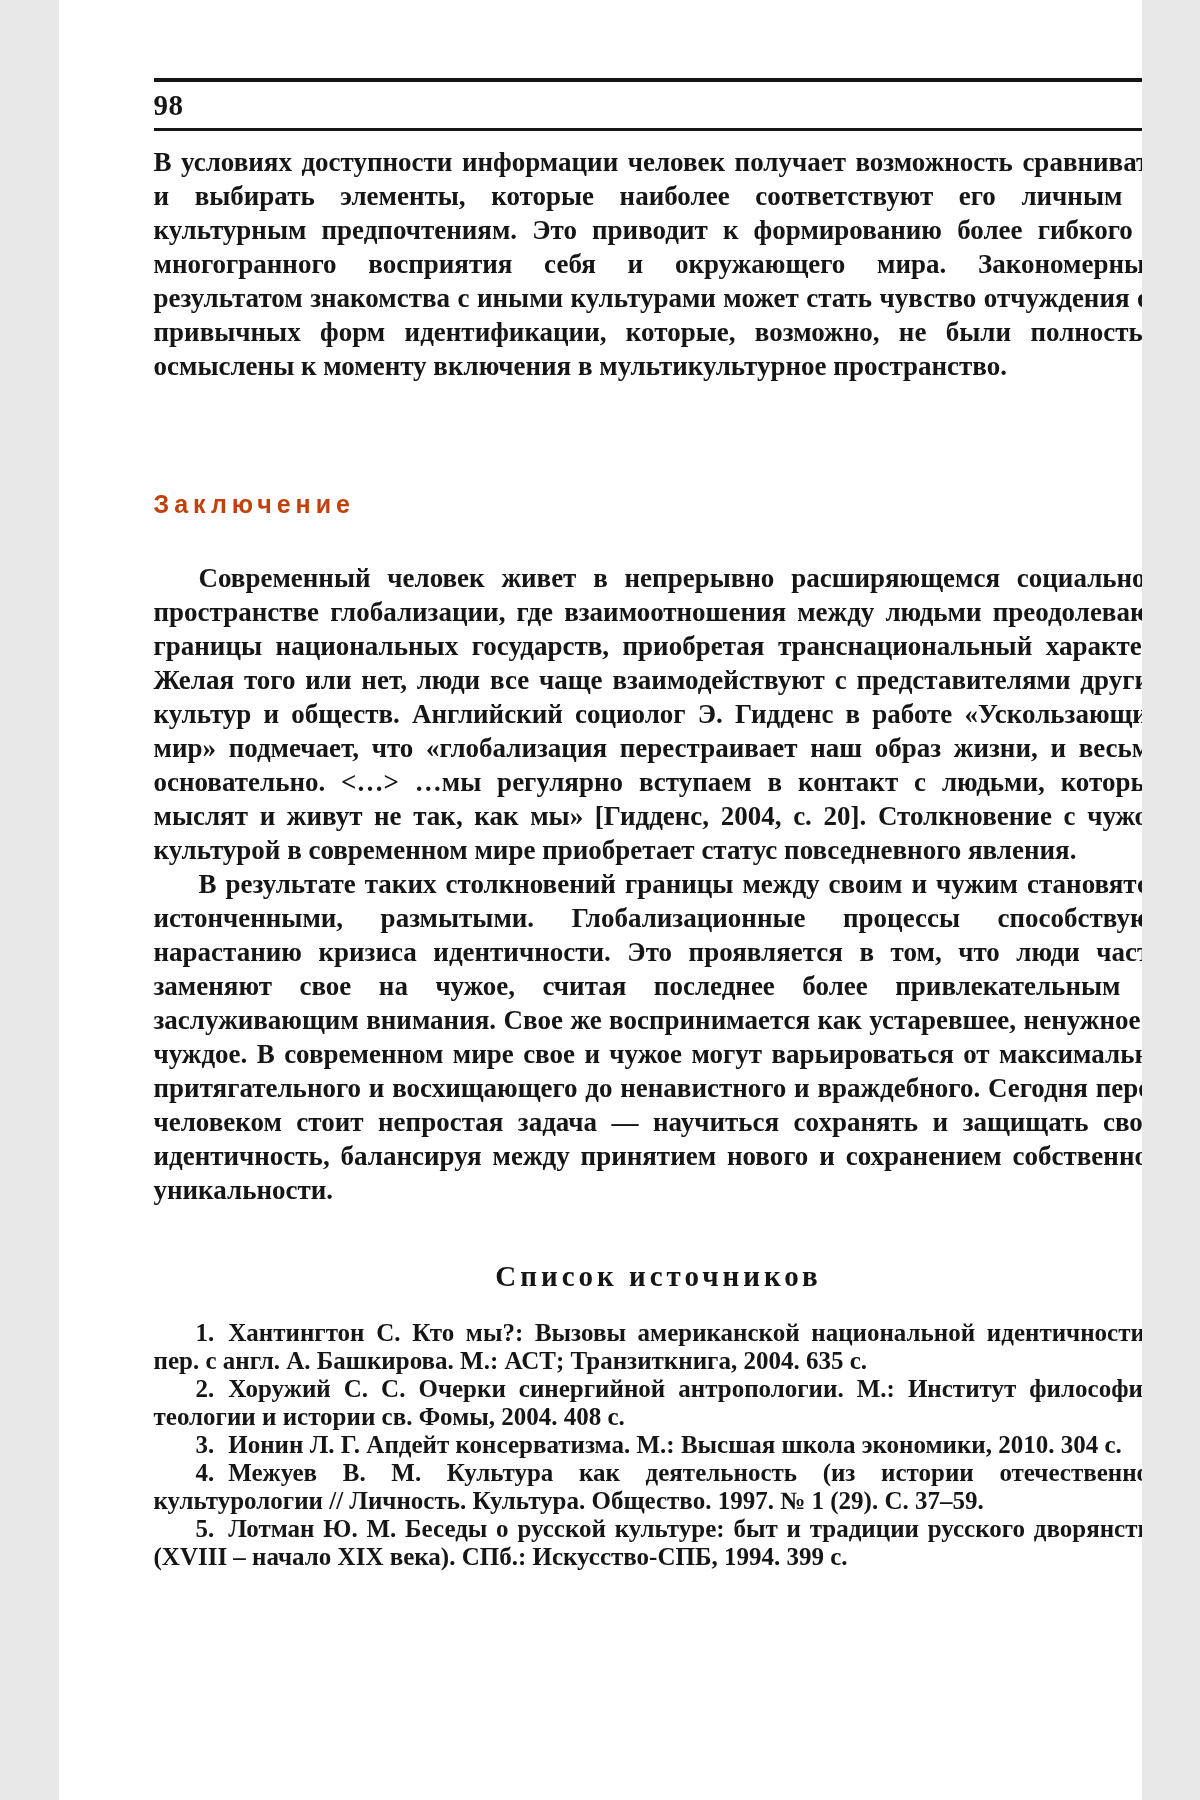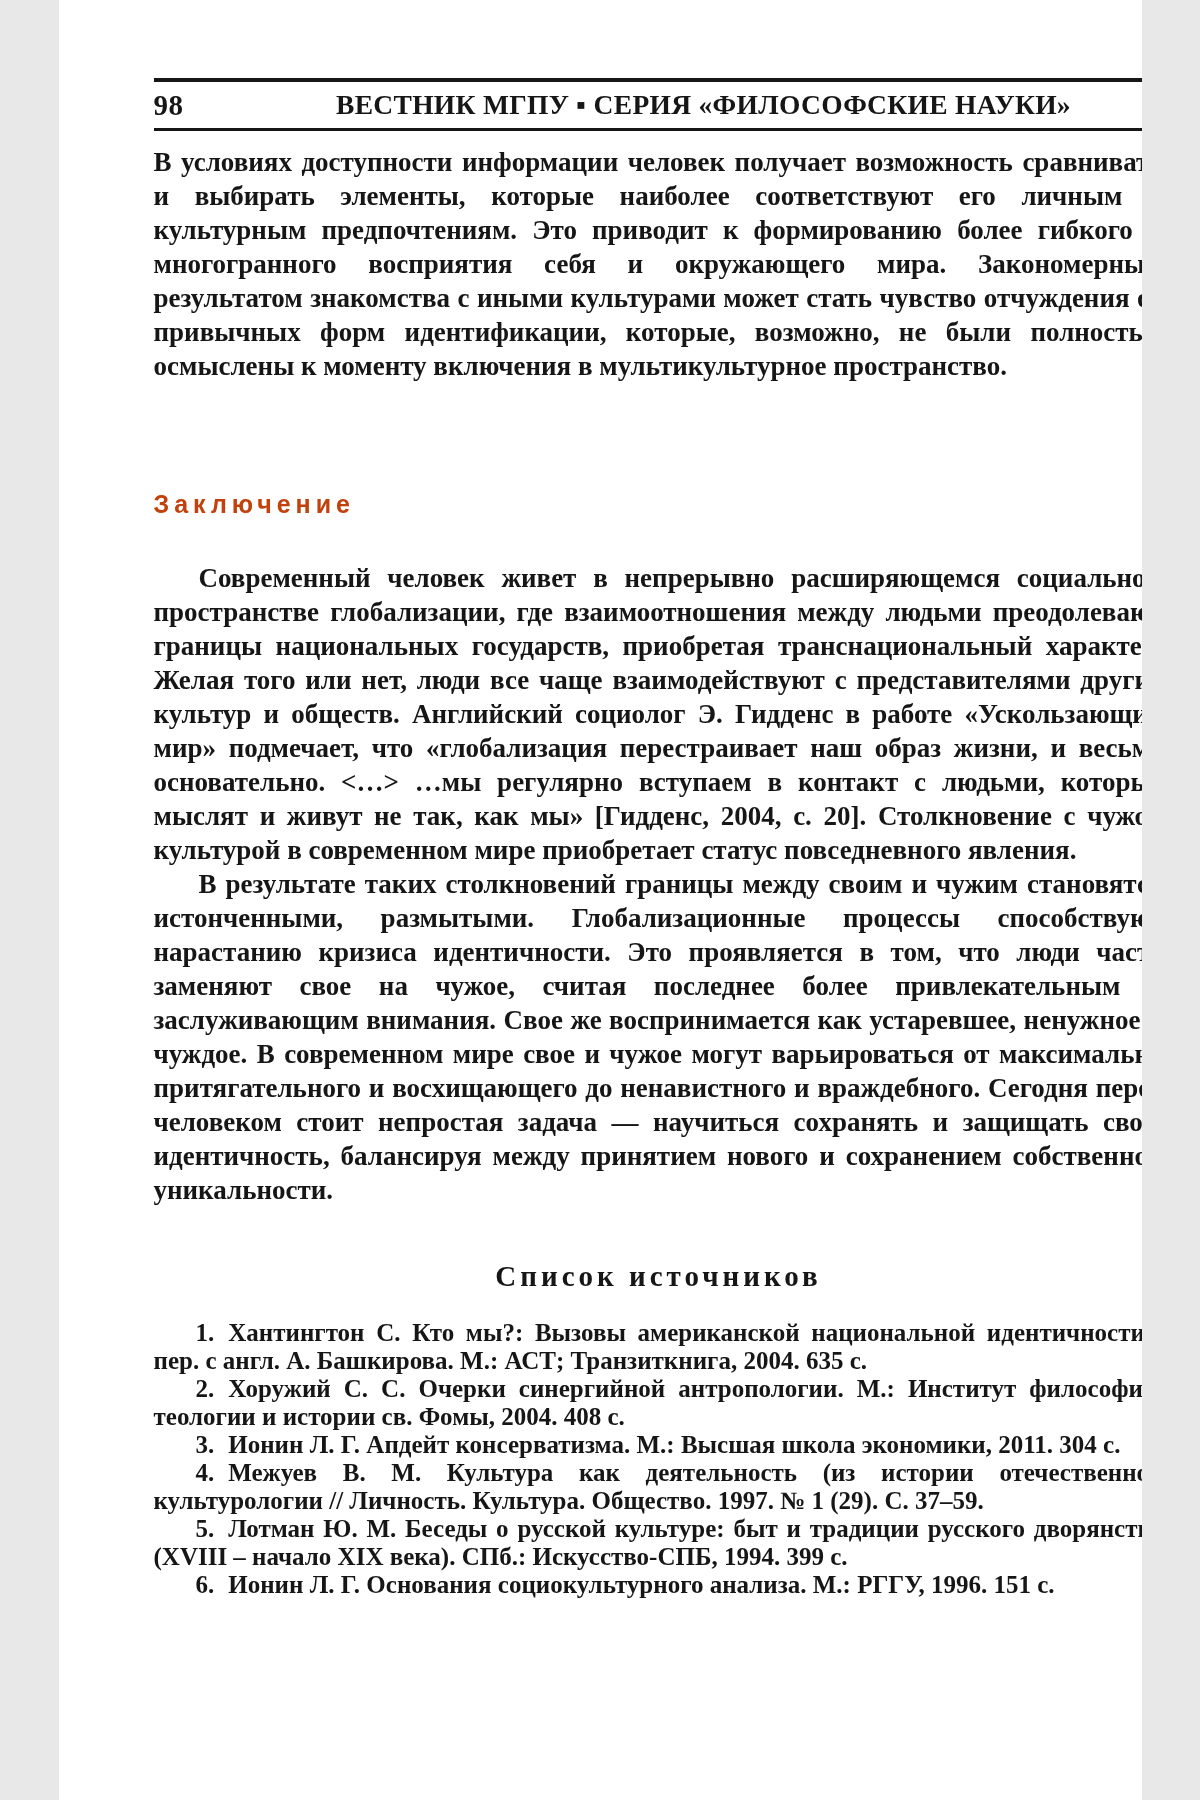--- a/index.html
+++ b/index.html
@@ -82,40 +82,38 @@
 </head>
 <body>
 
 <div class="page">
   <div class="content">
 
     <div class="running-header">
       <div class="rule"></div>
       <div class="header-row">
         <span class="page-number">98</span>
-        <span class="journal-title">ВЕСТНИК МГПУ ▪ СЕРИЯ «ФИЛОСОФСКИЕ НАУКИ»</span>
         <span class="header-spacer"></span>
       </div>
       <div class="rule rule-thin"></div>
     </div>
 
     <div class="body-text">
       <p class="intro-para">В условиях доступности информации человек получает возможность сравнивать и выбирать элементы, которые наиболее соответствуют его личным и культурным предпочтениям. Это приводит к формированию более гибкого и многогранного восприятия себя и окружающего мира. Закономерным результатом знакомства с иными культурами может стать чувство отчуждения от привычных форм идентификации, которые, возможно, не были полностью осмыслены к моменту включения в мультикультурное пространство.</p>
 
       <h2 class="section-heading">Заключение</h2>
 
       <p class="indented after-heading">Современный человек живет в непрерывно расширяющемся социальном пространстве глобализации, где взаимоотношения между людьми преодолевают границы национальных государств, приобретая транснациональный характер. Желая того или нет, люди все чаще взаимодействуют с представителями других культур и обществ. Английский социолог Э. Гидденс в работе «Ускользающий мир» подмечает, что «глобализация перестраивает наш образ жизни, и весьма основательно. &lt;…&gt; …мы регулярно вступаем в контакт с людьми, которые мыслят и живут не так, как мы» [Гидденс, 2004, с. 20]. Столкновение с чужой культурой в современном мире приобретает статус повседневного явления.</p>
       <p class="indented">В результате таких столкновений границы между своим и чужим становятся истонченными, размытыми. Глобализационные процессы способствуют нарастанию кризиса идентичности. Это проявляется в том, что люди часто заменяют свое на чужое, считая последнее более привлекательным и заслуживающим внимания. Свое же воспринимается как устаревшее, ненужное и чуждое. В современном мире свое и чужое могут варьироваться от максимально притягательного и восхищающего до ненавистного и враждебного. Сегодня перед человеком стоит непростая задача — научиться сохранять и защищать свою идентичность, балансируя между принятием нового и сохранением собственной уникальности.</p>
 
       <h3 class="references-heading">Список источников</h3>
 
       <div class="references">
         <p class="reference-item"><span class="ref-num">1.</span><span>Хантингтон С. Кто мы?: Вызовы американской национальной идентичности / пер. с англ. А. Башкирова. М.: АСТ; Транзиткнига, 2004. 635 с.</span></p>
         <p class="reference-item"><span class="ref-num">2.</span><span>Хоружий С. С. Очерки синергийной антропологии. М.: Институт философии, теологии и истории св. Фомы, 2004. 408 с.</span></p>
-        <p class="reference-item"><span class="ref-num">3.</span><span>Ионин Л. Г. Апдейт консерватизма. М.: Высшая школа экономики, 2011. 304 с.</span></p>
+        <p class="reference-item"><span class="ref-num">3.</span><span>Ионин Л. Г. Апдейт консерватизма. М.: Высшая школа экономики, 2010. 304 с.</span></p>
         <p class="reference-item"><span class="ref-num">4.</span><span>Межуев В. М. Культура как деятельность (из истории отечественной культурологии // Личность. Культура. Общество. 1997. № 1 (29). С. 37–59.</span></p>
         <p class="reference-item"><span class="ref-num">5.</span><span>Лотман Ю. М. Беседы о русской культуре: быт и традиции русского дворянства (XVIII – начало XIX века). СПб.: Искусство-СПБ, 1994. 399 с.</span></p>
-        <p class="reference-item"><span class="ref-num">6.</span><span>Ионин Л. Г. Основания социокультурного анализа. М.: РГГУ, 1996. 151 с.</span></p>
       </div>
     </div>
 
   </div>
 </div>
 
 </body></html>

